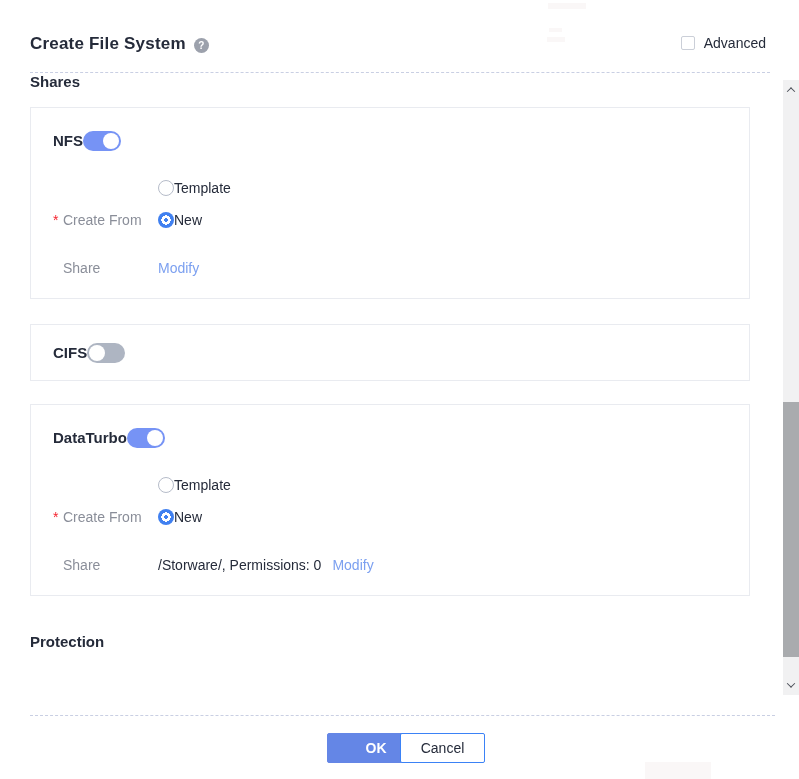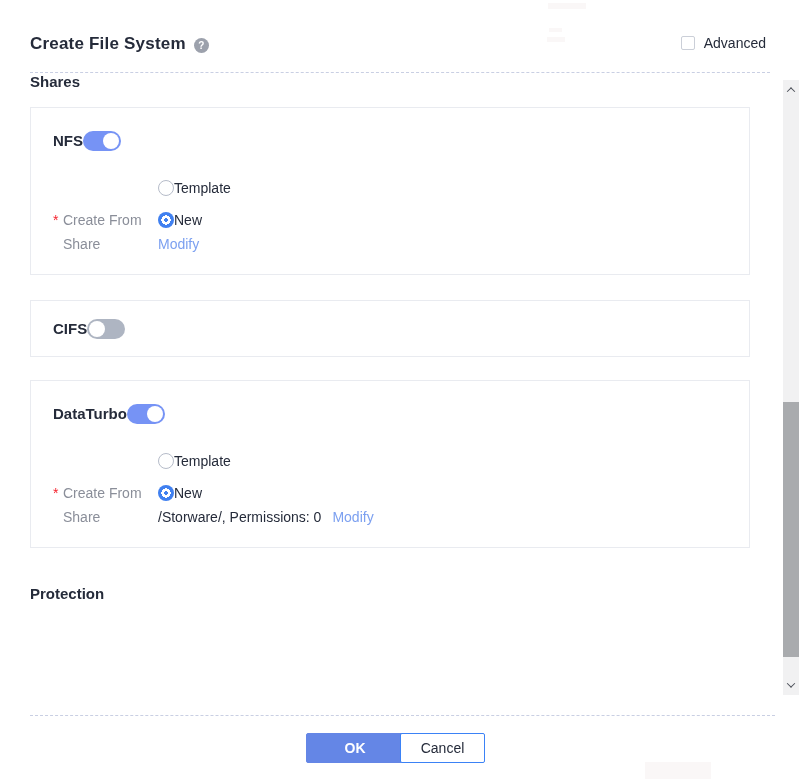--- a/index.html
+++ b/index.html
@@ -34,42 +34,42 @@
   .hcdp-label { font-size:15px; font-weight:600; }
   .toggle { position:relative; width:38px; height:20px; border-radius:10px; cursor:pointer; flex:0 0 auto; }
   .toggle.on { background:var(--toggle-on,#7693F5); }
   .toggle.off { background:var(--toggle-off,#AEB5C2); }
   .toggle .knob { position:absolute; top:2px; width:16px; height:16px; border-radius:50%; background:#fff; }
   .toggle.on .knob { right:2px; }
   .toggle.off .knob { left:2px; }
 
   .frow { display:flex; align-items:flex-end; }
   .frow.create { margin-top:27px; }
-  .frow.share { margin-top:4px; align-items:flex-end; }
+  .frow.share { margin-top:28px; align-items:flex-end; }
   .flabel { width:105px; padding-left:10px; color:#8A8E99; line-height:20px; flex:0 0 auto; }
   .req { display:inline-block; width:10px; margin-left:-10px; color:var(--req,#F5222D); }
   .fctl { line-height:20px; }
   .radio-row { display:flex; align-items:center; gap:0; margin-bottom:12px; cursor:pointer; }
   .radio-row:last-child { margin-bottom:0; }
   .radio { width:16px; height:16px; border-radius:50%; border:1px solid #B6BCC9; background:#fff; flex:0 0 auto; }
   .radio.sel { border:none;
     background:radial-gradient(circle at center, var(--radio,#4080F0) 0 2px, #ffffff 2px 4.6px, var(--radio,#4080F0) 4.6px 8px); }
   .share-line { display:flex; align-items:center; gap:11px; }
   .link { color:var(--link,#7CA0F0); cursor:pointer; text-decoration:none; }
 
   .scrollbar { position:absolute; left:783px; top:80px; width:16px; height:615px; background:#F1F1F2; }
   .sb-btn { position:absolute; left:0; width:16px; height:16px; display:flex; align-items:center; justify-content:center; cursor:pointer; }
   .sb-btn.up { top:2px; } .sb-btn.down { bottom:2px; }
   .chev { width:6px; height:6px; border-right:1.6px solid #4B4F58; border-bottom:1.6px solid #4B4F58; }
   .chev.up { transform:rotate(-135deg) translate(-1px,-1px); }
   .chev.down { transform:rotate(45deg) translate(-1px,-1px); }
   .sb-thumb { position:absolute; left:0; top:322px; width:16px; height:255px; background:#A9ABAE; cursor:pointer; }
 
   .btn { position:absolute; top:733px; height:30px; border-radius:2px; font-size:14px; font-family:inherit; cursor:pointer; }
-  .btn.ok { left:306px; width:98px; background:var(--accent,#6486E6); color:#fff; border:1px solid var(--accent,#6486E6); font-weight:bold; }
+  .btn.ok { left:327px; width:98px; background:var(--accent,#6486E6); color:#fff; border:1px solid var(--accent,#6486E6); font-weight:bold; }
   .btn.cancel { left:400px; width:85px; background:#fff; color:#252B3A; border:1px solid #3b82f6; }
 
   .artifact { position:absolute; background:#FAF7F7; }
   .a1 { left:548px; top:3px;  width:38px; height:6px; }
   .a2 { left:549px; top:28px; width:13px; height:4px; }
   .a3 { left:547px; top:37px; width:18px; height:5px; }
   .a4 { left:645px; top:762px; width:66px; height:17px; }
 </style>
 </head>
 <body>

